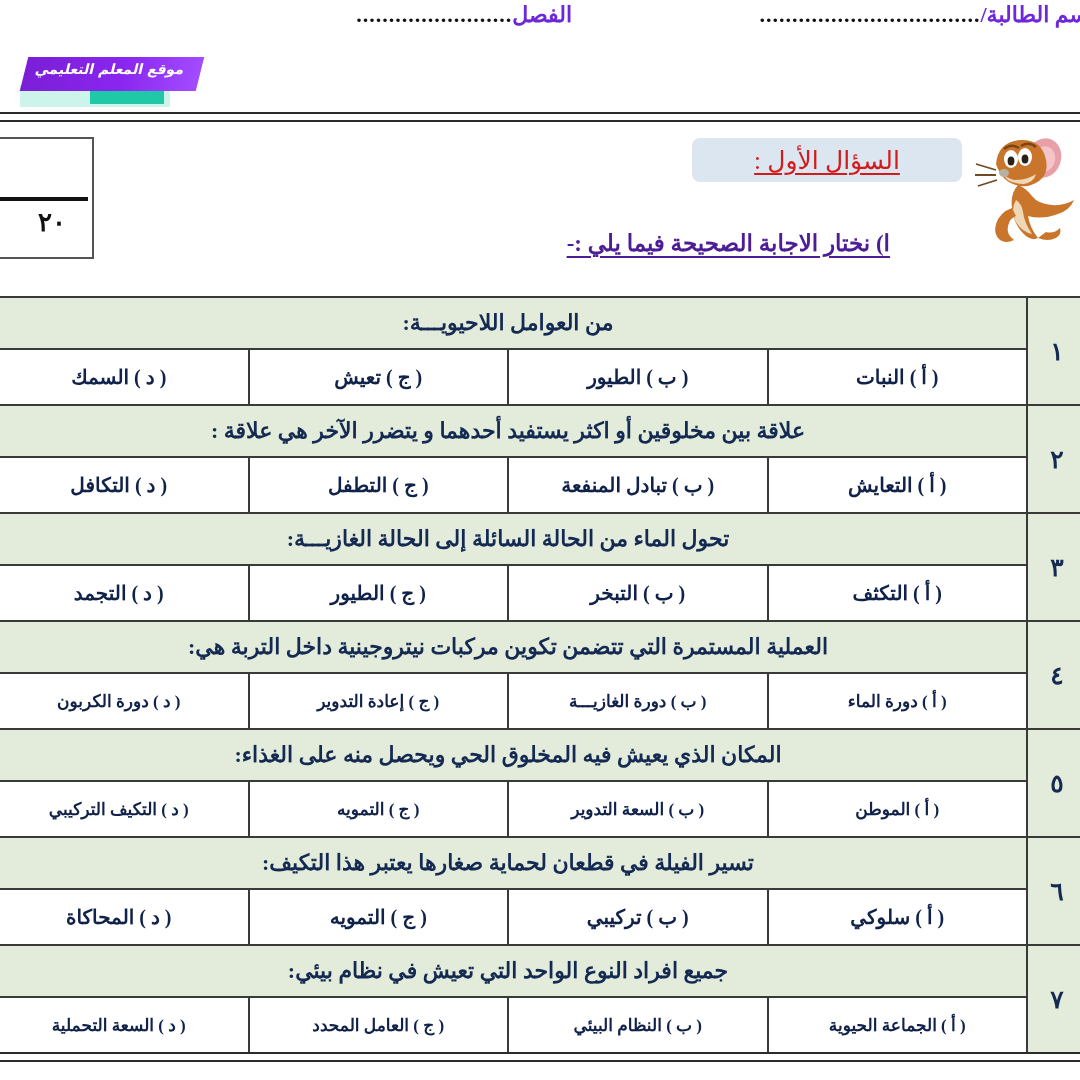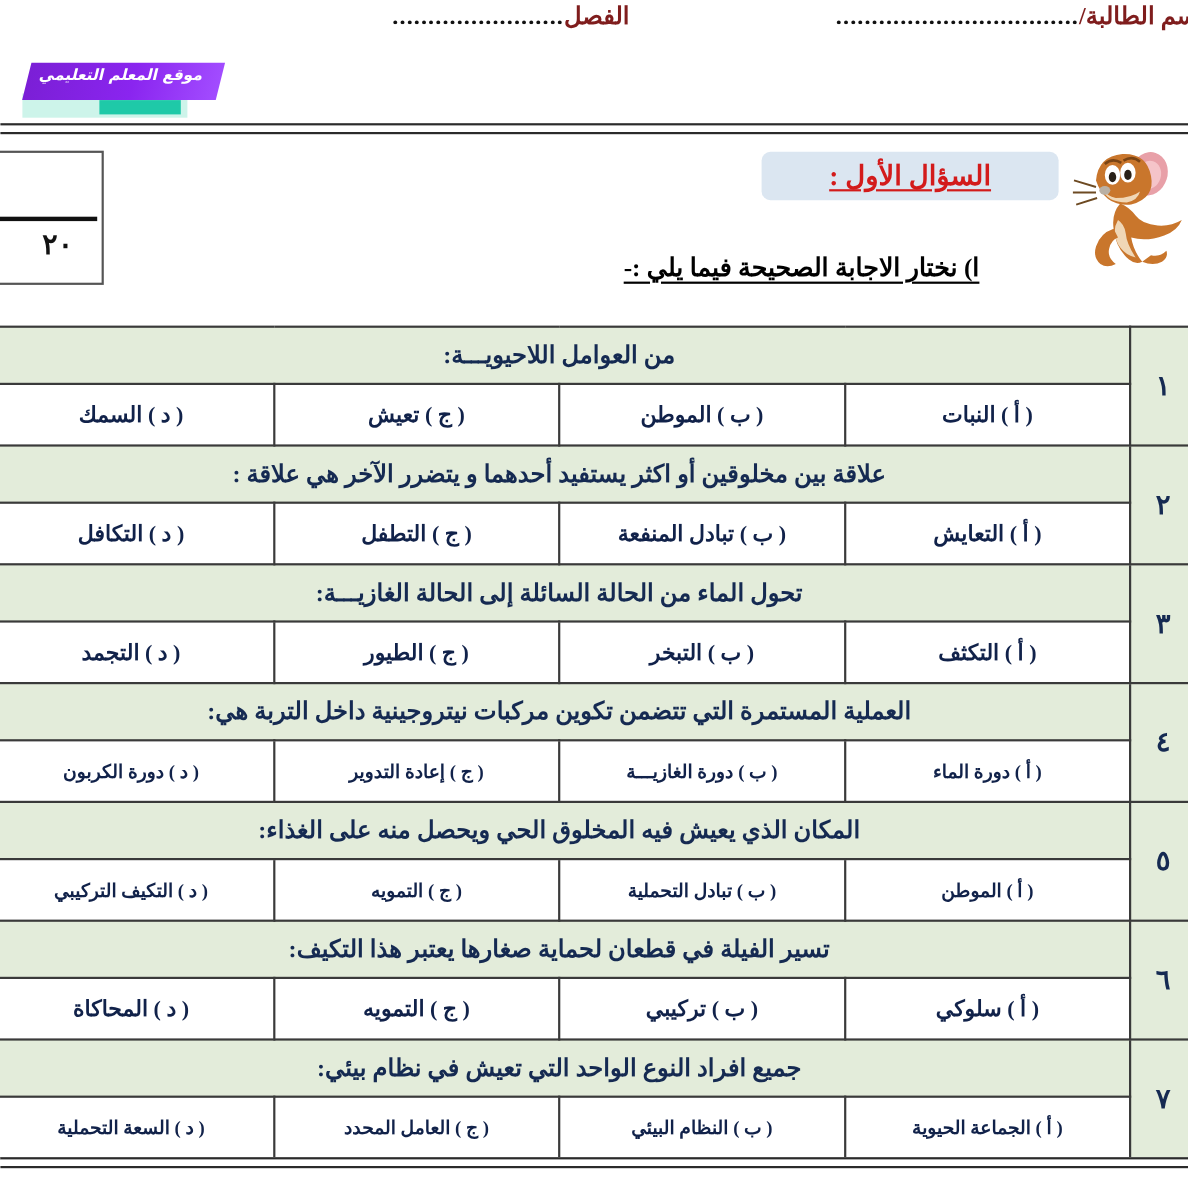--- a/index.html
+++ b/index.html
@@ -36,21 +36,21 @@
     top: 2px;
     width: 400px;
   }
   .field-class {
     position: absolute;
     right: 508px;
     top: 2px;
     width: 300px;
   }
   .field-label {
-    color: #7f1d1d;
+    color: #6d28d9;
     font-weight: bold;
     font-size: 22px;
     letter-spacing: 0;
   }
   .dots {
     flex: 1 1 auto;
     overflow: hidden;
     color: #111;
     font-size: 22px;
     font-weight: bold;
@@ -140,29 +140,29 @@
     height: 44px;
     background: #dbe6f1;
     border-radius: 8px;
     display: flex;
     align-items: center;
     justify-content: center;
   }
   .q1-badge span {
     color: #d31b1b;
     font-size: 25px;
-    font-weight: bold;
+    font-weight: normal;
     text-decoration: underline;
     text-underline-offset: 4px;
   }
   .q1-instr {
     position: absolute;
     right: 190px;
     top: 104px;
-    color: #000000;
+    color: #4c1d95;
     font-size: 23px;
     font-weight: bold;
     text-decoration: underline;
     text-underline-offset: 5px;
     white-space: nowrap;
   }
 
   
   .score-box {
     position: absolute;
@@ -305,21 +305,21 @@
 <table class="qtable">
   <tbody>
       <tr>
         <td class="col-num" rowspan="2">
           <div class="num-cell-inner">١</div>
         </td>
         <td class="q-cell" colspan="4">من العوامل اللاحيويـــة:</td>
       </tr>
       <tr class="opt-row">
         <td class="opt-cell">( أ )  النبات</td>
-        <td class="opt-cell">( ب )  الموطن</td>
+        <td class="opt-cell">( ب )  الطيور</td>
         <td class="opt-cell">( ج )  تعيش</td>
         <td class="opt-cell">( د )  السمك</td>
       </tr>
       <tr>
         <td class="col-num" rowspan="2">
           <div class="num-cell-inner">٢</div>
         </td>
         <td class="q-cell" colspan="4">علاقة بين مخلوقين أو اكثر يستفيد أحدهما و يتضرر الآخر هي علاقة :</td>
       </tr>
       <tr class="opt-row">
@@ -353,21 +353,21 @@
         <td class="opt-cell small">( د )  دورة الكربون</td>
       </tr>
       <tr>
         <td class="col-num" rowspan="2">
           <div class="num-cell-inner">٥</div>
         </td>
         <td class="q-cell" colspan="4">المكان الذي يعيش فيه المخلوق الحي ويحصل منه على الغذاء:</td>
       </tr>
       <tr class="opt-row">
         <td class="opt-cell small">( أ )  الموطن</td>
-        <td class="opt-cell small">( ب )  تبادل التحملية</td>
+        <td class="opt-cell small">( ب )  السعة التدوير</td>
         <td class="opt-cell small">( ج )  التمويه</td>
         <td class="opt-cell small">( د ) التكيف التركيبي</td>
       </tr>
       <tr>
         <td class="col-num" rowspan="2">
           <div class="num-cell-inner">٦</div>
         </td>
         <td class="q-cell" colspan="4">تسير الفيلة في قطعان لحماية صغارها يعتبر هذا التكيف:</td>
       </tr>
       <tr class="opt-row">

